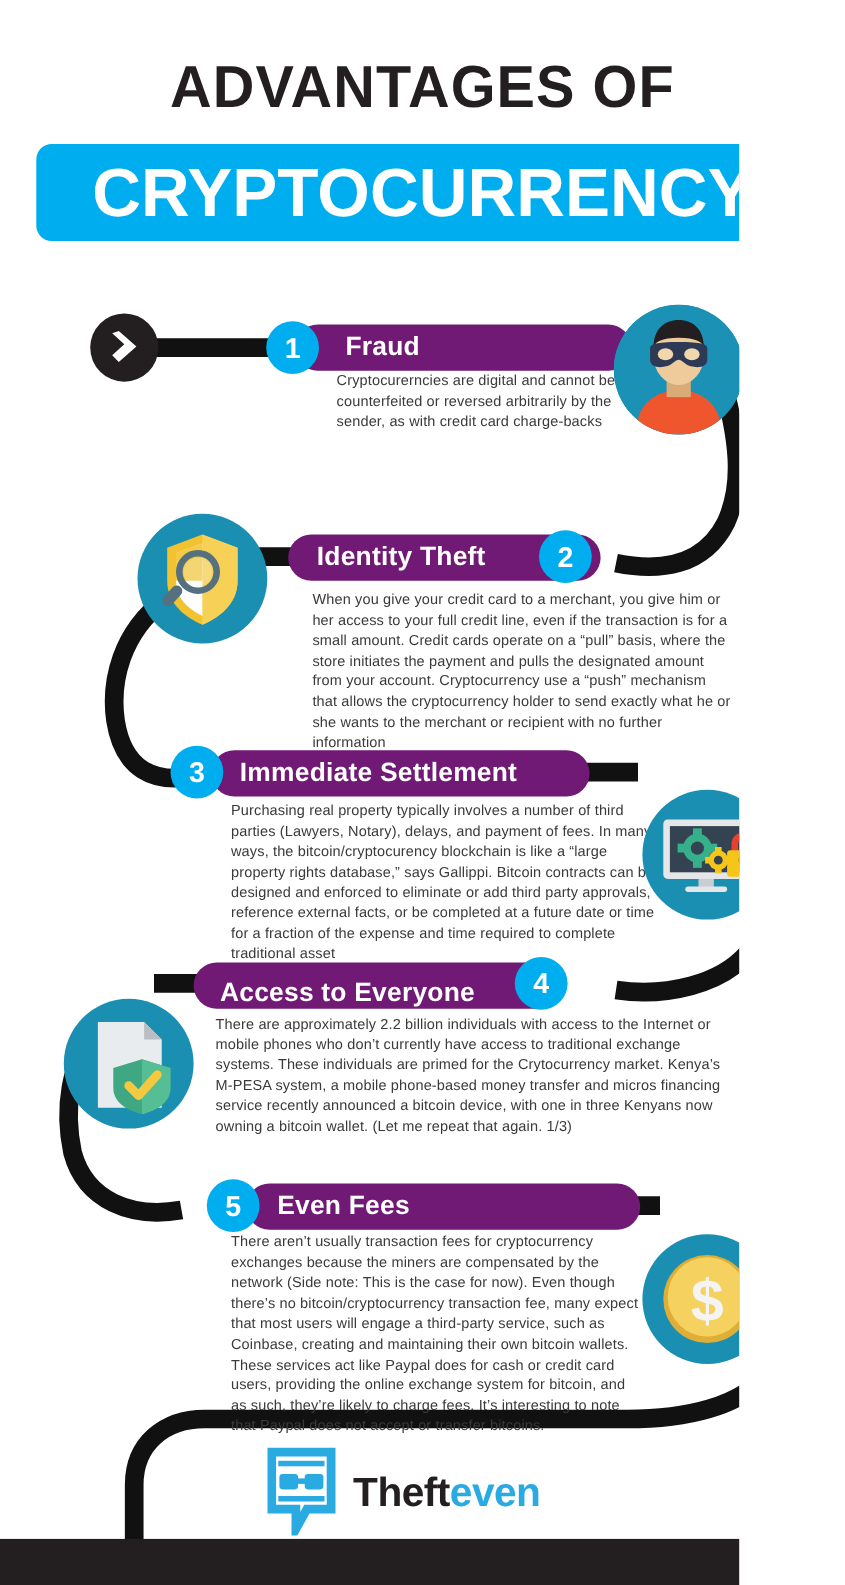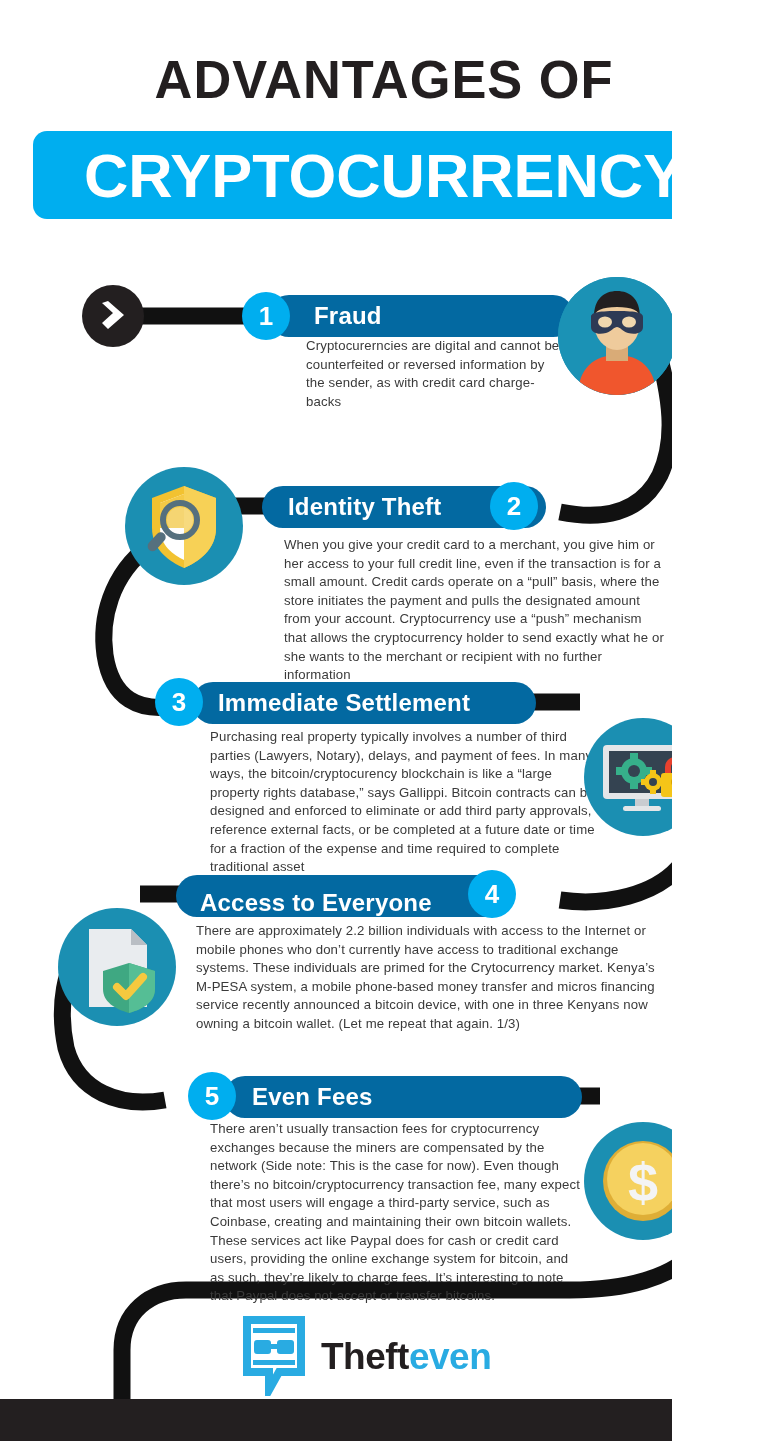--- a/index.html
+++ b/index.html
@@ -72,21 +72,21 @@
     left: 82px; top: 285px;
   }
   .start-node svg { position:absolute; left:18px; top:16px; }
 
   
   .sec { position: absolute; }
 
   .bar {
     position: absolute;
     height: 42px;
-    background: #0369a1;
+    background: #701a75;
     border-radius: 21px;
     display: flex;
     align-items: center;
   }
   .bar-title {
     color: #ffffff;
     font-size: 24px;
     font-weight: bold;
     white-space: nowrap;
     letter-spacing: 0.2px;
@@ -185,21 +185,21 @@
     <svg width="26" height="30" viewBox="0 0 26 30">
       <polygon points="2,2 13,12 2,22 8,28 24,14 8,0" fill="#ffffff"></polygon>
     </svg>
   </div>
 
   <div class="sec">
     <div class="bar" style="left:268px; top:295px; width:260px; padding-left:46px;">
       <span class="bar-title">Fraud</span>
     </div>
     <div class="badge" style="left:242px; top:292px;">1</div>
-    <div class="body-text" style="left:306px; top:337px; width:255px;">Cryptocurerncies are digital and cannot be counterfeited or reversed information by the sender, as with credit card charge-backs</div>
+    <div class="body-text" style="left:306px; top:337px; width:255px;">Cryptocurerncies are digital and cannot be counterfeited or reversed arbitrarily by the sender, as with credit card charge-backs</div>
 
     <div class="icon-circle thief" style="left:558px; top:277px;">
       <svg width="118" height="118" viewBox="0 0 118 118">
         <clipPath id="c1">
             <circle cx="59" cy="59" r="59"></circle>
           </clipPath>
         <g clip-path="url(#c1)">
           <rect width="118" height="118" fill="#1B92B5"></rect>
 
           <path d="M20,118 C20,92 36,78 59,78 C82,78 98,92 98,118 Z" fill="#F0562D"></path>

